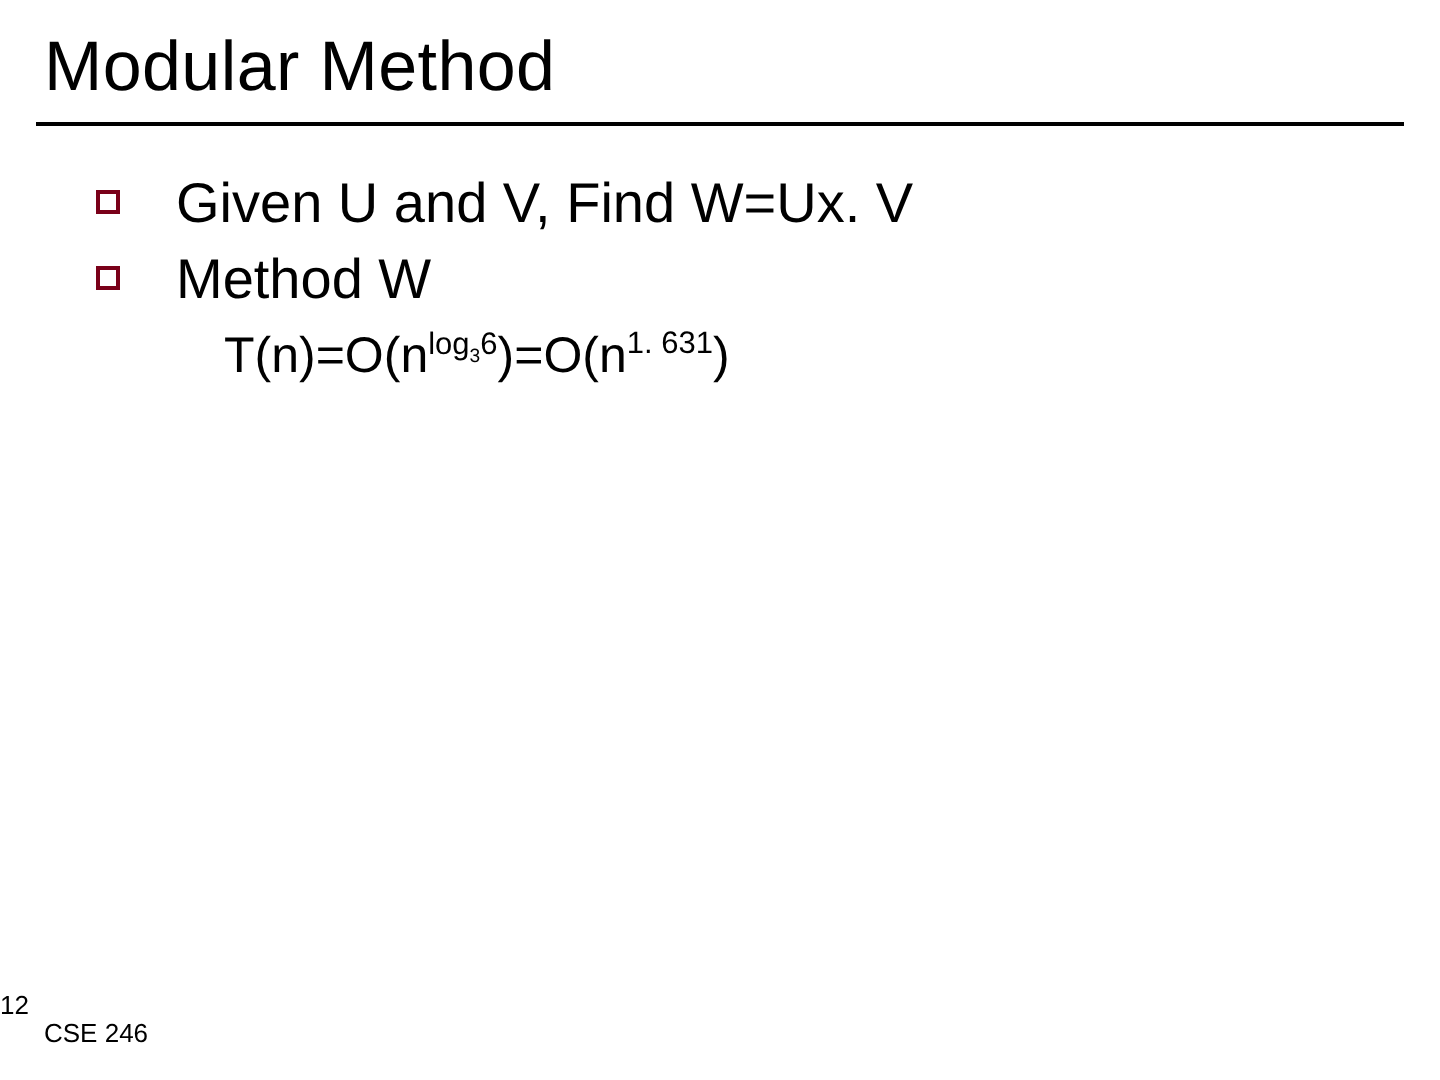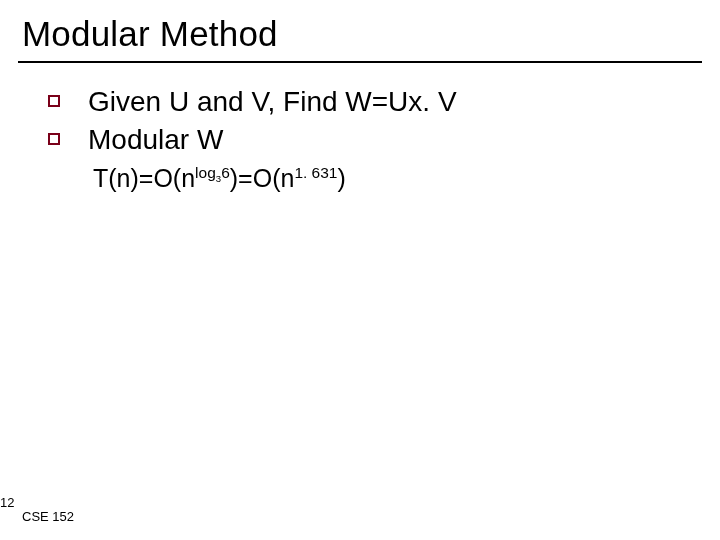--- a/index.html
+++ b/index.html
@@ -54,21 +54,21 @@
     margin-top: 11px;
     margin-right: 28px;
     flex: 0 0 auto;
   }
   .text {
     font-size: 28px;
     line-height: 36px;
     white-space: nowrap;
   }
   .indent {
-    margin-left: 45px;
+    margin-left: 64px;
     font-size: 25px;
     line-height: 36px;
     white-space: nowrap;
   }
   sub {
     font-size: 0.62em;
     vertical-align: sub;
     line-height: 0;
   }
   sup {
@@ -102,23 +102,23 @@
 
     <div class="item">
       <div class="bullet"></div>
       <div class="text">Given U and V, Find W=Ux. V</div>
     </div>
 
 
 
     <div class="item">
       <div class="bullet"></div>
-      <div class="text">Modular W</div>
+      <div class="text">Method W</div>
     </div>
 
     <div class="indent">T(n)=O(n<sup>log<sub>3</sub>6</sup>)=O(n<sup>1. 631</sup>)</div>
 
   </div>
 
-  <div class="footer-left">CSE 152</div>
+  <div class="footer-left">CSE 246</div>
   <div class="footer-center">12</div>
 
 </div>
 
 </body></html>

